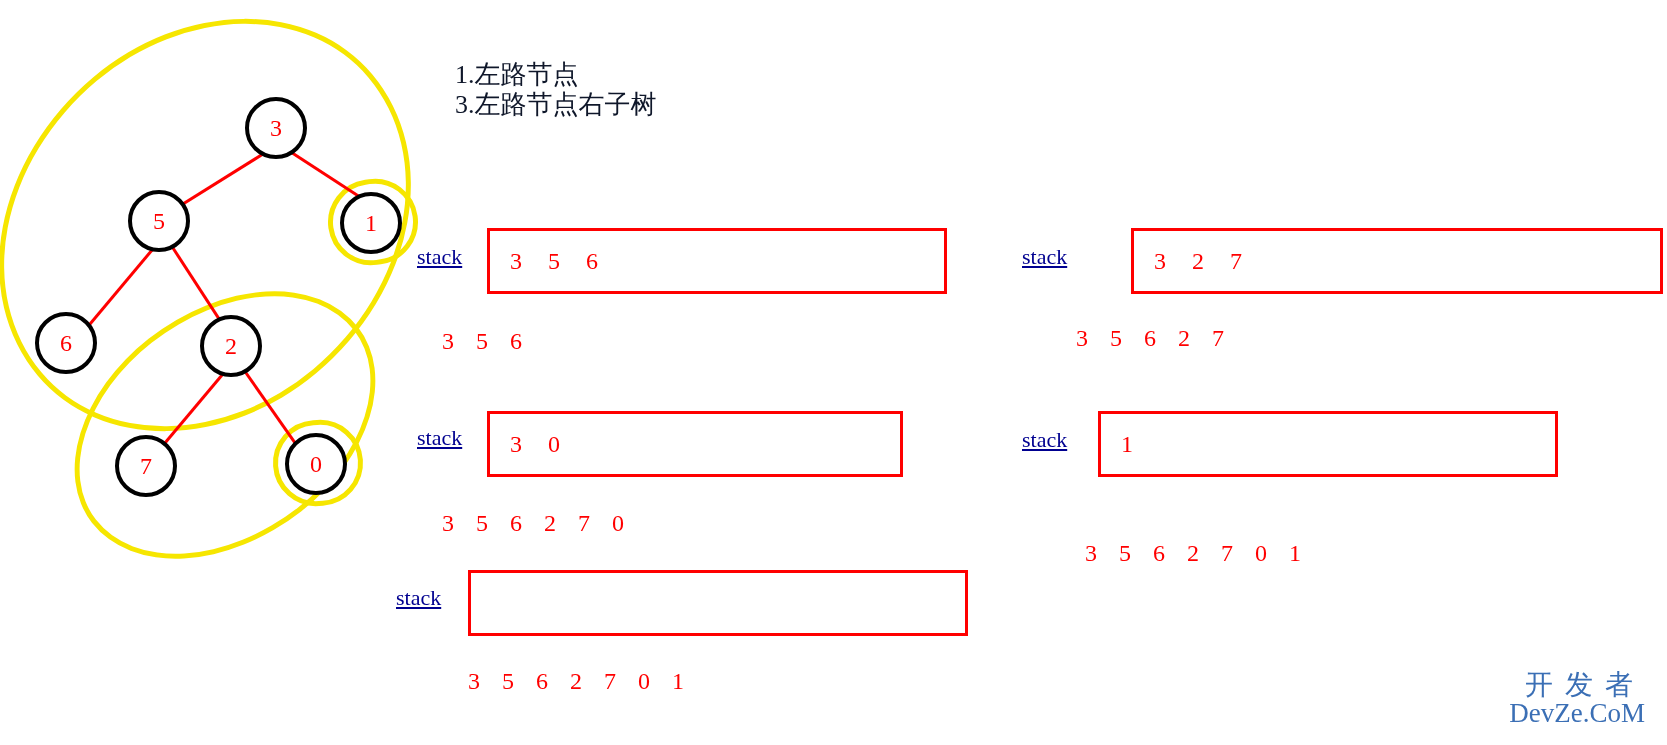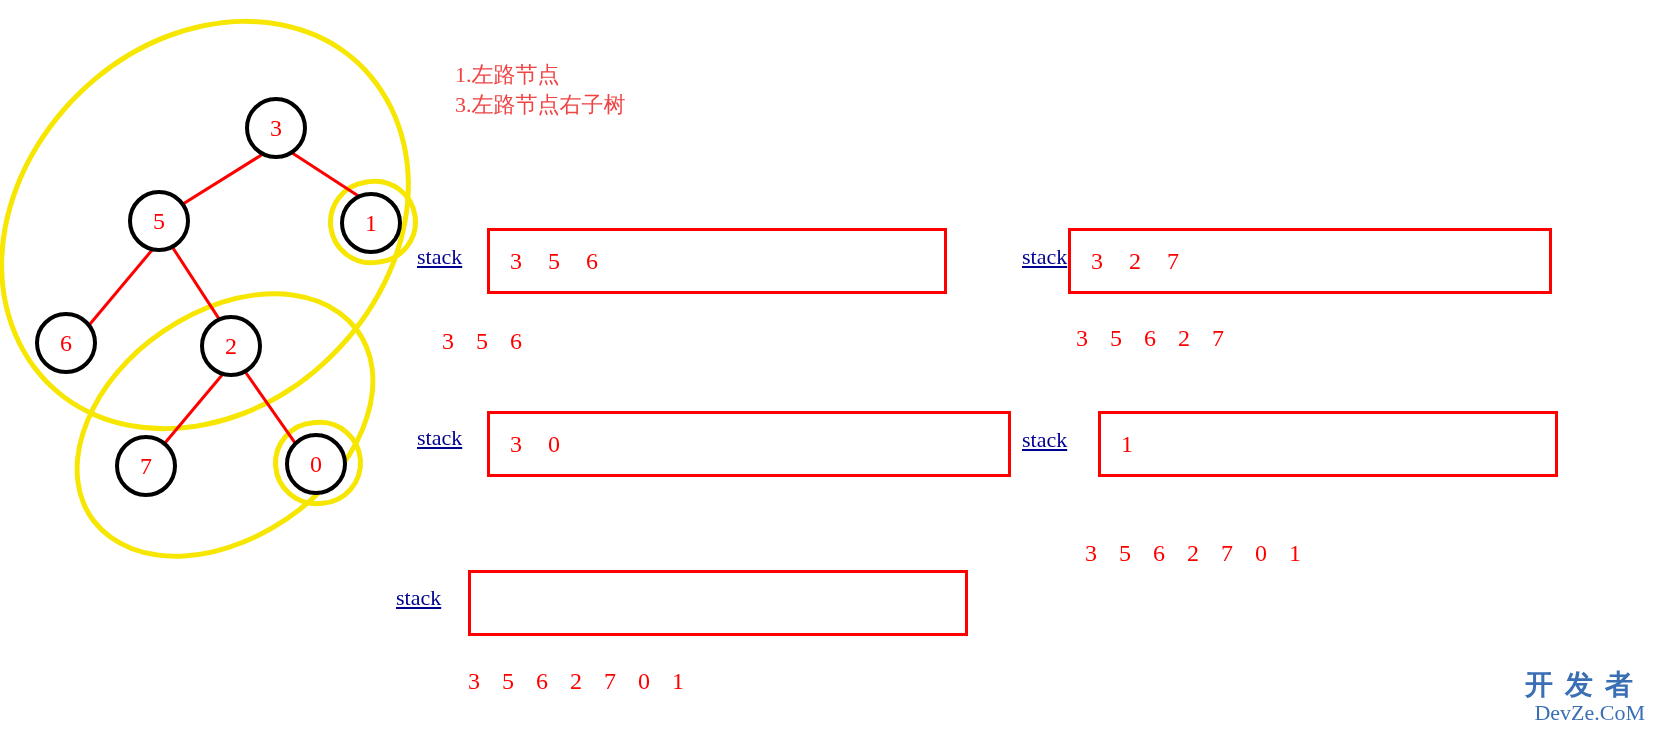--- a/index.html
+++ b/index.html
@@ -31,22 +31,22 @@
     background: #fff;
     box-sizing: border-box;
     display: flex;
     align-items: center;
     justify-content: center;
     color: #ff0000;
     font-size: 24px;
   }
   .note {
     position: absolute;
-    color: #ef4444;
-    font-size: 22px;
+    color: #0f172a;
+    font-size: 26px;
     line-height: 30px;
     white-space: nowrap;
   }
   .stack-label {
     position: absolute;
     color: #000090;
     font-size: 22px;
     text-decoration: underline;
   }
   .stack-box {
@@ -68,22 +68,22 @@
     letter-spacing: 8px;
     white-space: nowrap;
   }
   .watermark {
     position: absolute;
     right: 22px;
     bottom: 18px;
     text-align: right;
     line-height: 28px;
   }
-  .wm1 { color: #3b6fb5; font-size: 28px; letter-spacing: 12px; font-weight: 700;}
-  .wm2 { color: #3b6fb5; font-size: 22px; letter-spacing: 0px; }
+  .wm1 { color: #3b6fb5; font-size: 28px; letter-spacing: 12px; font-weight: 400;}
+  .wm2 { color: #3b6fb5; font-size: 27px; letter-spacing: 0px; }
   .hl {
     position: absolute;
     border: 5px solid #f6e600;
     border-radius: 999px;
     box-sizing: border-box;
   }
 </style>
 </head>
 <body>
 
@@ -128,32 +128,33 @@
     <div>3.左路节点右子树</div>
   </div>
 
   <div class="stack-label" style="left:417px; top:244px;">stack</div>
   <div class="stack-box" style="left:487px; top:228px; width:460px;">
     <span>3 5  6</span>
   </div>
   <div class="stack-out" style="left:442px; top:328px;">3  5  6</div>
 
   <div class="stack-label" style="left:417px; top:425px;">stack</div>
-  <div class="stack-box" style="left:487px; top:411px; width:524px;">
+  <div class="stack-box" style="left:487px; top:411px; width:416px;">
     <span>3 0</span>
   </div>
+  <div class="stack-out" style="left:442px; top:510px;">3 5 6 2 7 0</div>
 
   <div class="stack-label" style="left:396px; top:585px;">stack</div>
   <div class="stack-box" style="left:468px; top:570px; width:500px;">
     <span></span>
   </div>
   <div class="stack-out" style="left:468px; top:668px;">3 5 6 2 7 0 1</div>
 
   <div class="stack-label" style="left:1022px; top:244px;">stack</div>
-  <div class="stack-box" style="left:1068px; top:228px; width:484px;">
+  <div class="stack-box" style="left:1131px; top:228px; width:532px;">
     <span>3 2 7</span>
   </div>
   <div class="stack-out" style="left:1076px; top:325px;">3 5 6 2 7</div>
 
   <div class="stack-label" style="left:1022px; top:427px;">stack</div>
   <div class="stack-box" style="left:1098px; top:411px; width:460px;">
     <span>1</span>
   </div>
   <div class="stack-out" style="left:1085px; top:540px;">3 5 6 2 7 0 1</div>
 

